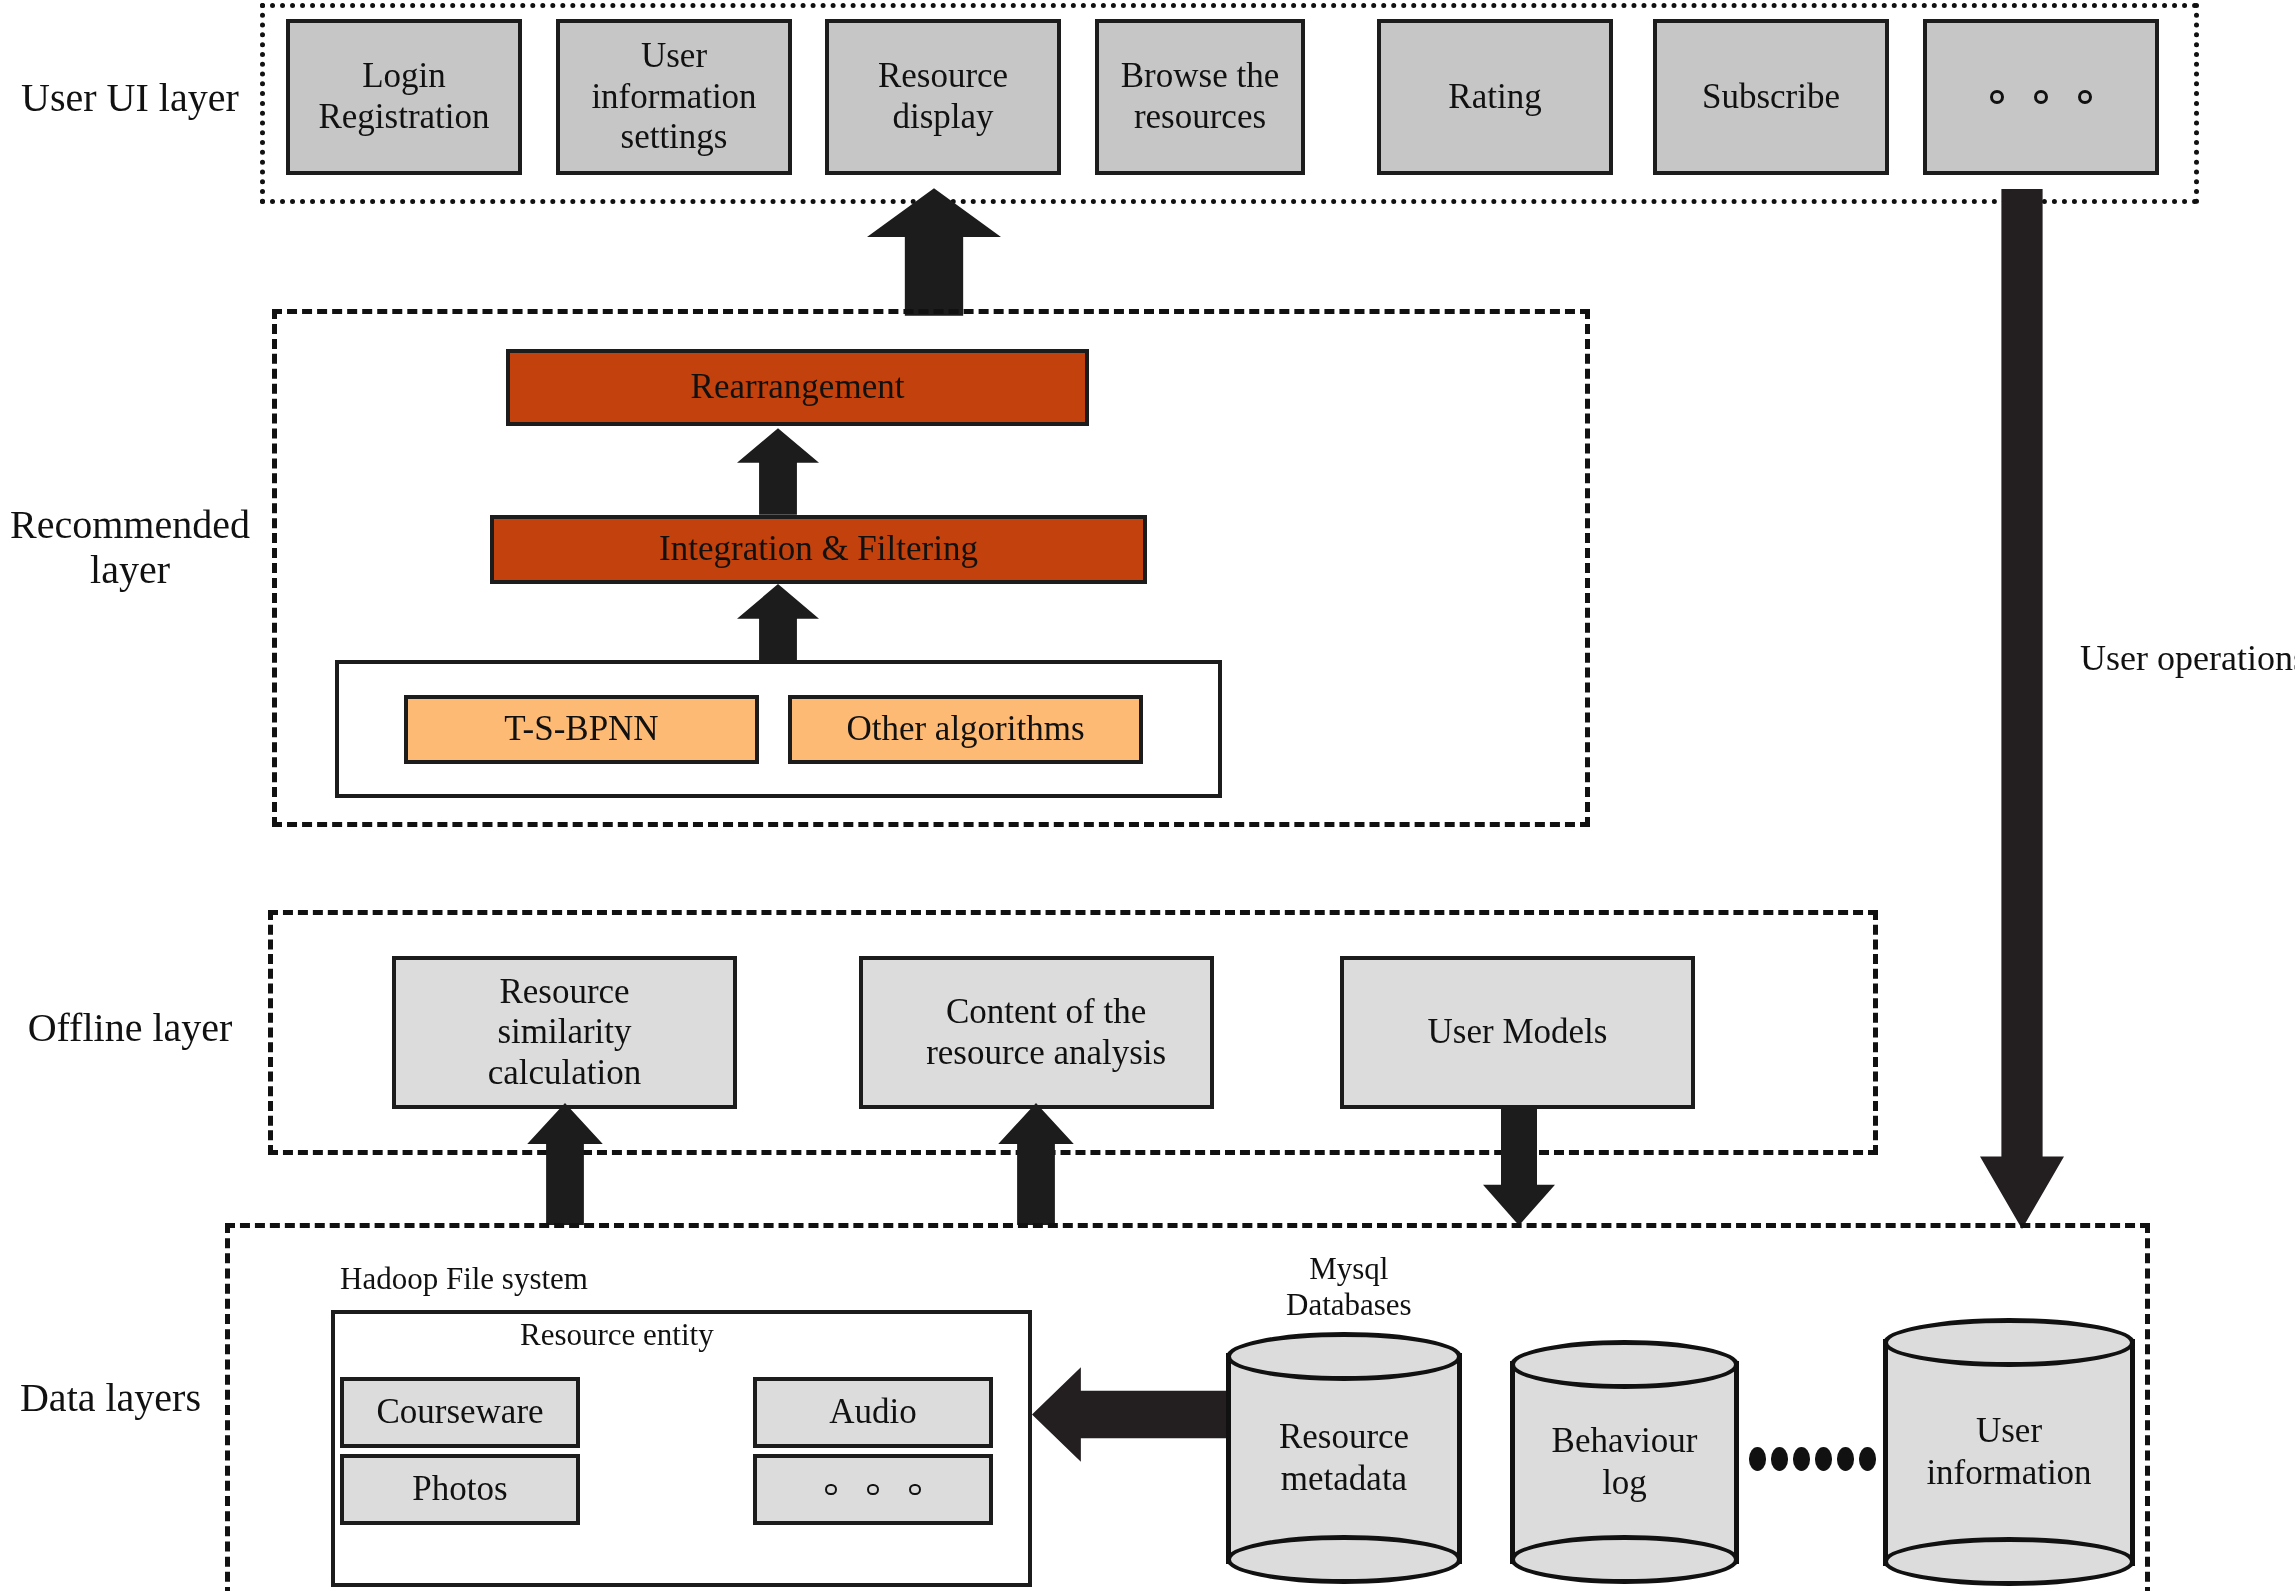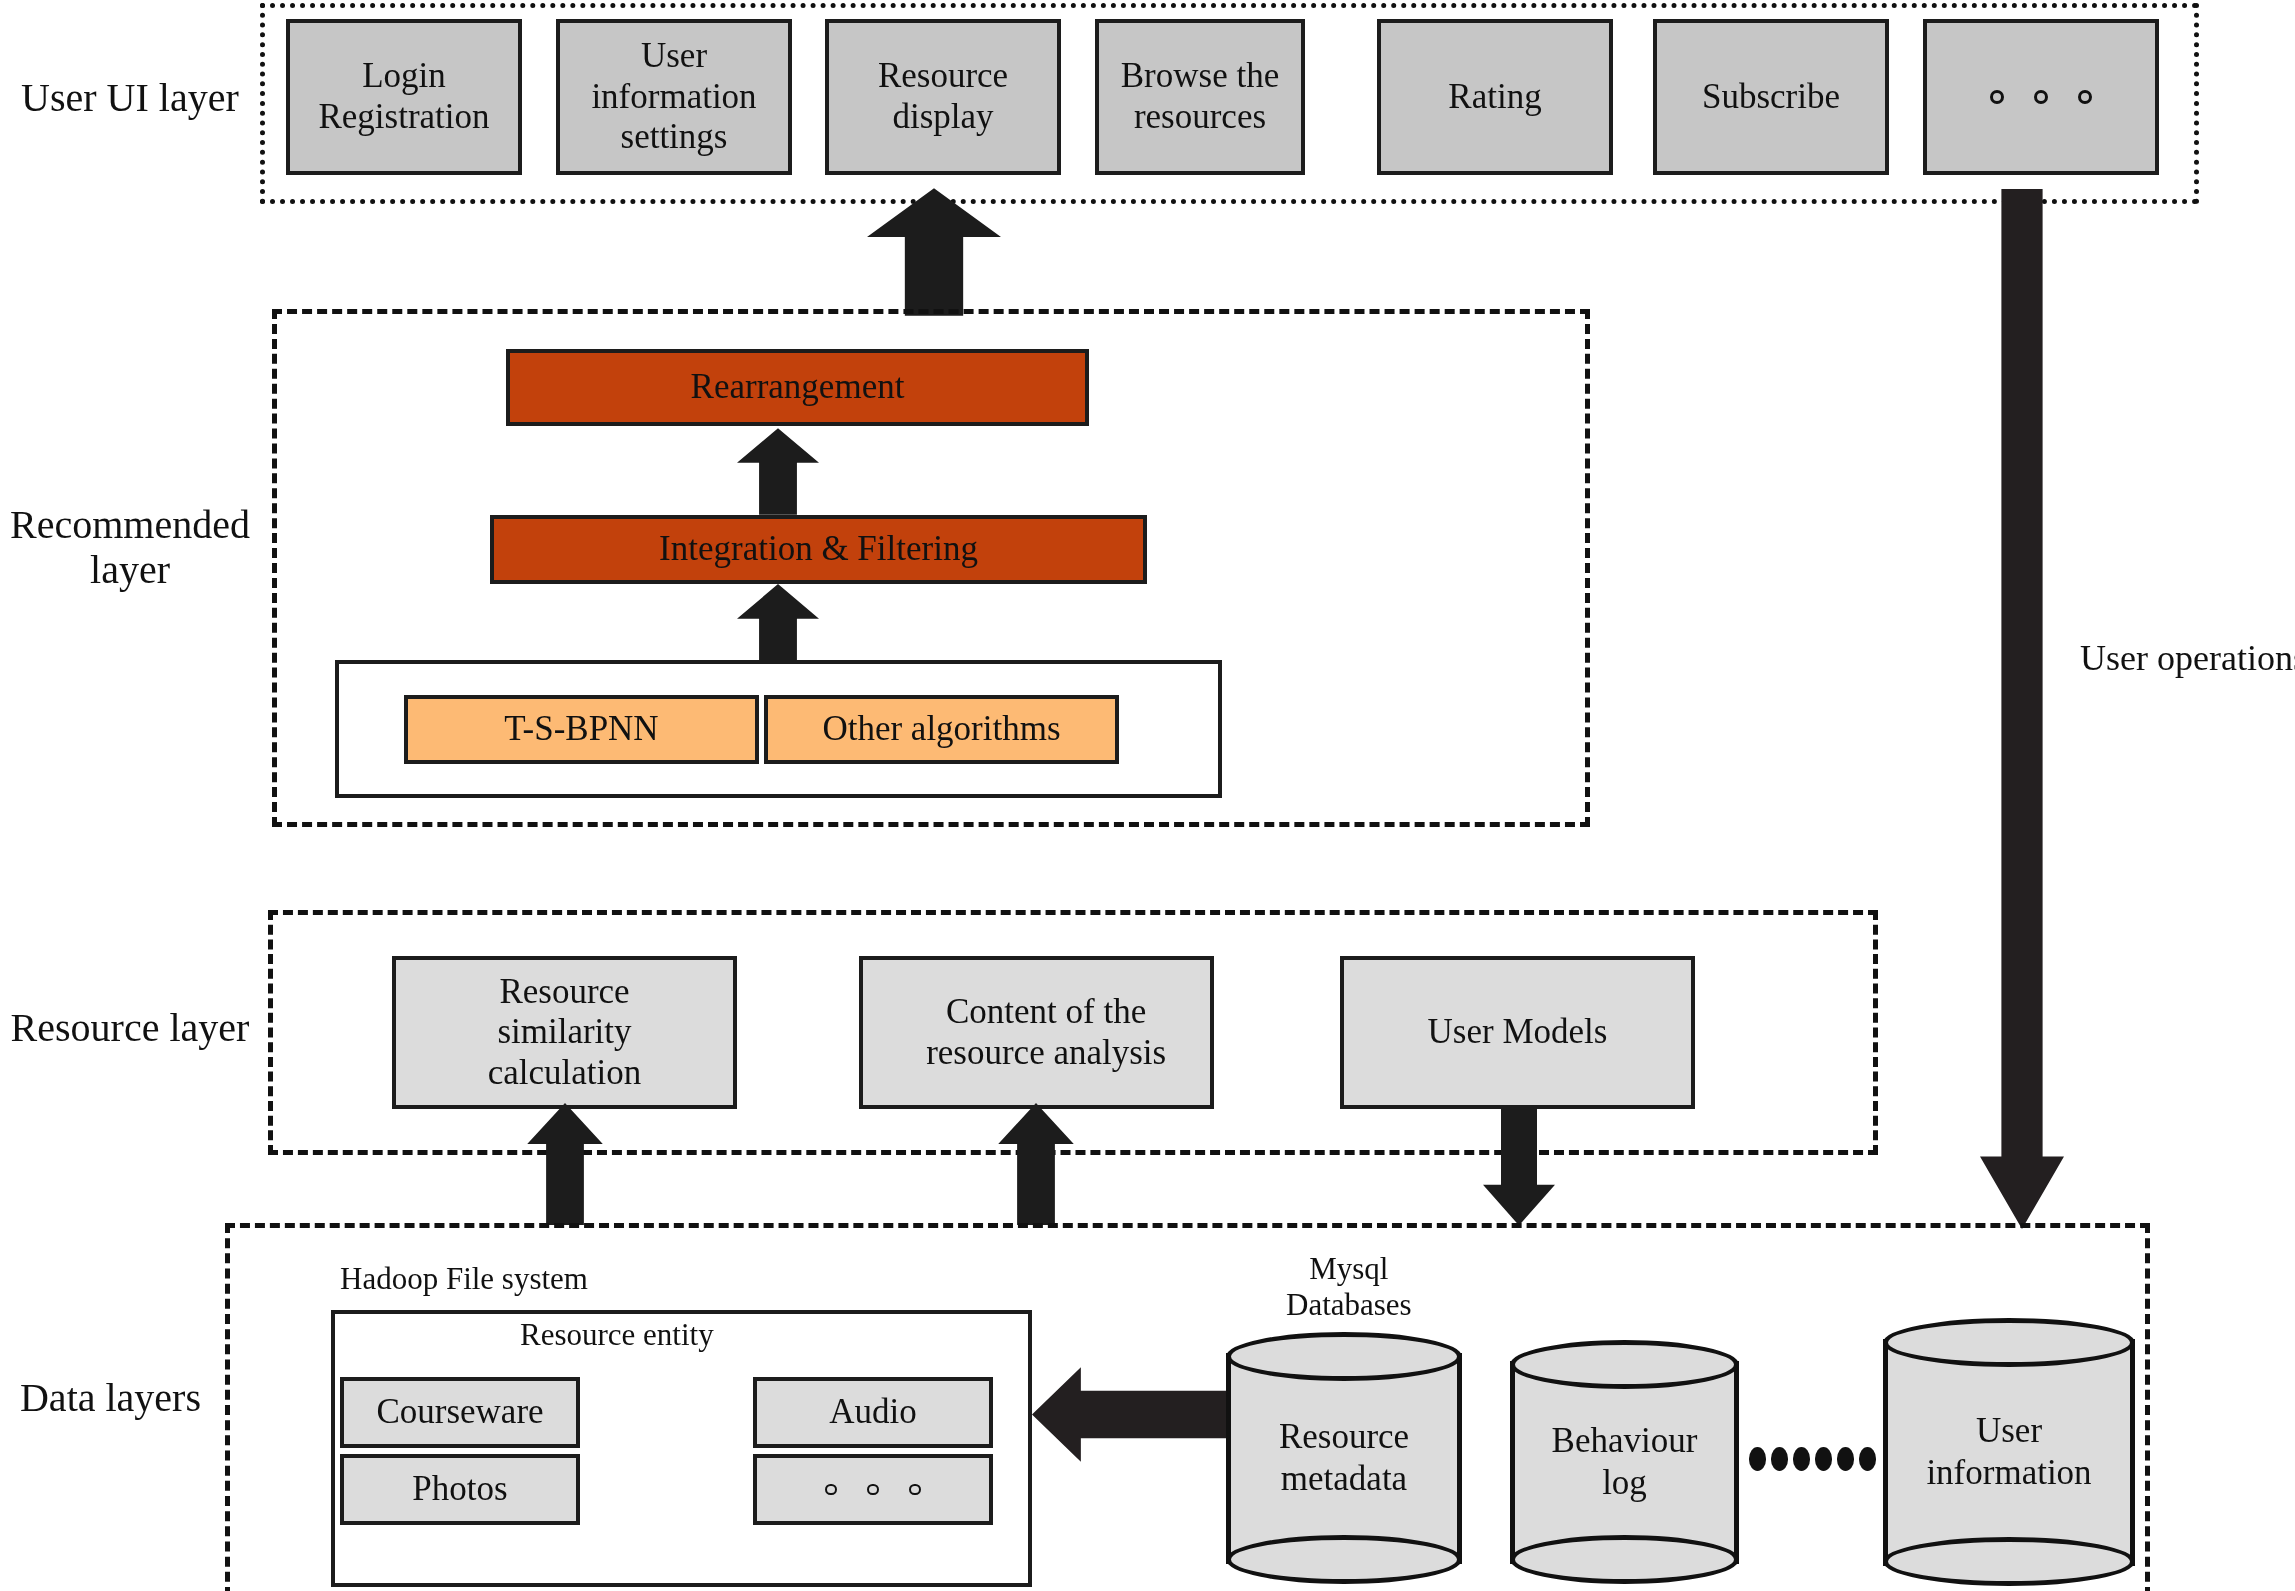--- a/index.html
+++ b/index.html
@@ -189,25 +189,25 @@
   <div class="arrow" style="left:737px;top:584px;width:82px;height:79px;">
     <svg width="82" height="79" viewBox="0 0 104 100">
       <polygon points="52,0 104,44 76,44 76,100 28,100 28,44 0,44" fill="#1c1c1c"></polygon>
     </svg>
   </div>
 
   <div class="node plain" style="left:335px;top:660px;width:887px;height:138px;"></div>
 
   <div class="node algo" style="left:404px;top:695px;width:355px;height:69px;">T-S-BPNN</div>
 
-  <div class="node algo" style="left:764px;top:695px;width:355px;height:69px;">Other algorithms</div>
+  <div class="node algo" style="left:788px;top:695px;width:355px;height:69px;">Other algorithms</div>
 
   <div class="frame-dashed" style="left:268px;top:910px;width:1600px;height:235px;"></div>
 
-  <div class="layer-caption" style="left:0px;top:1001px;width:260px;height:55px;">Resource layer</div>
+  <div class="layer-caption" style="left:0px;top:1001px;width:260px;height:55px;">Offline layer</div>
 
   <div class="node soft" style="left:392px;top:956px;width:345px;height:153px;">Resource
 similarity
 calculation</div>
 
   <div class="node soft" style="left:859px;top:956px;width:355px;height:153px;padding-left:24px;">Content of the
 resource analysis</div>
 
   <div class="node soft" style="left:1340px;top:956px;width:355px;height:153px;">User Models</div>
 

